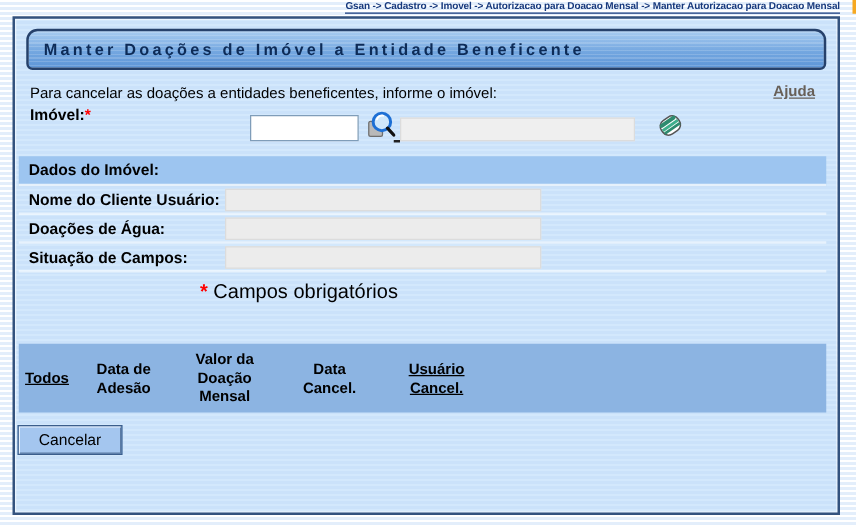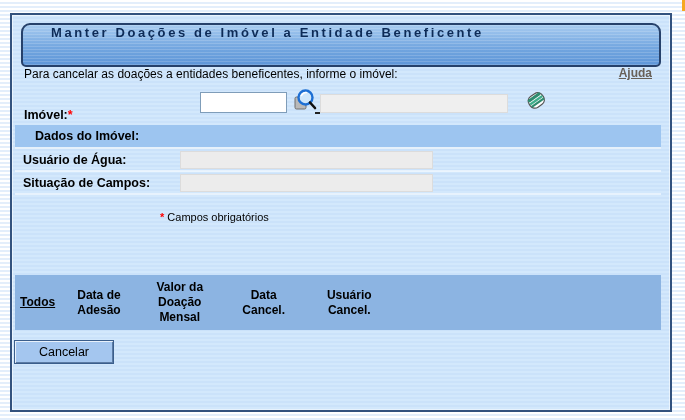--- a/index.html
+++ b/index.html
@@ -24,103 +24,104 @@
   
   .panel {
     position:absolute; left:10px; top:13px; width:662px; height:399px;
     border:2px solid #33527e;
     background:repeating-linear-gradient(180deg,#d3e8fc 0 2px,#cbe2fa 2px 4px);
     box-shadow:inset 0 0 0 1px rgba(255,255,255,.55);
   }
 
   
   .title-bar {
-    position:absolute; left:9px; top:8px; right:9px; height:44px;
+    position:absolute; left:9px; top:8px; right:9px; height:33px;
     border:2px solid #26416b; border-radius:9px 9px 5px 5px;
     background:
       repeating-linear-gradient(180deg, rgba(255,255,255,.16) 0 1px, rgba(255,255,255,0) 1px 3px),
       linear-gradient(180deg,#a7cbf0 0%, #74a7e0 55%, #5e96d8 100%);
-    display:flex; align-items:flex-start; padding-left:28px;
+    display:flex; align-items:center; padding-left:12px;
   }
   .title-text { font-size:13px; font-weight:bold; letter-spacing:2.6px; color:#0d2b57; }
 
   
   .instruction { position:absolute; left:12px; top:52px; font-size:12px; color:#000; }
   .help-link {
     position:absolute; right:18px; top:51px;
     font-size:12px; font-weight:bold; color:#686058;
     text-decoration:underline; cursor:pointer;
   }
 
   
   .lbl { font-size:12.5px; font-weight:bold; color:#000; }
   .req { color:#ff0000; font-weight:bold; }
-  .imovel-label { position:absolute; left:12px; top:93px; }
+  .imovel-label { position:absolute; left:12px; top:70px; }
   .imovel-input {
     position:absolute; left:188px; top:77px; width:87px; height:21px;
     border:1px solid #7f9db9; background:#fff; font-size:12px; padding:0 3px;
     font-family:"Liberation Sans", sans-serif;
   }
   .search-btn { position:absolute; left:281px; top:73px; width:24px; height:25px; cursor:pointer; }
   .search-underscore { position:absolute; left:303px; top:97px; width:5px; height:2px; background:#222; }
   .imovel-readonly {
     position:absolute; left:308px; top:79px; width:188px; height:19px;
     background:#efefef; border:1px solid #dcdcdc; font-size:12px; padding:0 3px;
     font-family:"Liberation Sans", sans-serif; color:#000;
   }
   .eraser-btn { position:absolute; left:511px; top:72px; width:26px; height:26px; cursor:pointer; }
 
   
   .dados-section { position:absolute; left:3px; top:110px; width:646px; }
   .dados-header {
-    background:#9dc5f0; padding:4px 20px; font-size:12.5px; font-weight:bold; color:#000;
+    background:#9dc5f0; padding:4px 8px; font-size:12.5px; font-weight:bold; color:#000;
     border-bottom:2px solid rgba(255,255,255,.75);
   }
   .dados-row { position:relative; height:23px; border-bottom:2px solid rgba(255,255,255,.55); }
   .dados-row .lbl { position:absolute; left:8px; top:4px; }
   .dados-field {
     position:absolute; left:165px; top:2px; width:253px; height:18px;
     background:#ececec; border:1px solid #dcdcdc;
   }
 
   
-  .required-note { position:absolute; left:148px; top:196px; font-size:11px; color:#000; }
+  .required-note { position:absolute; left:148px; top:210px; font-size:16px; color:#000; }
 
   
   .donations-label { position:absolute; left:4px; top:237px; font-size:12.5px; font-weight:bold; }
   .donations-table { position:absolute; left:3px; top:260px; width:646px; background:#8cb4e2; display:flex; }
   .th {
     display:flex; align-items:center; justify-content:center; text-align:center;
     min-height:55px; font-size:12px; font-weight:bold; color:#000; line-height:1.25;
   }
   .th span { display:inline-block; }
   .col-todos   { width:7%; }
   .col-ent     { width:27%; }
   .col-valor   { width:13%; }
   .col-datades { width:12%; }
   .col-usrades { width:14.5%; }
   .col-datcanc { width:13%; }
-  .col-usrcanc { width:13.5%; }
+  .col-usrcanc { width:13.5%;text-decoration:underline; }
   .todos-link { text-decoration:underline; cursor:pointer; }
   .w55 { max-width:56px; } .w52 { max-width:54px; } .w45 { max-width:46px; }
 
   
   .btn {
     position:absolute; height:24px; font-size:12.5px; color:#000;
     background:#a4c6ef; border:1px solid #3b5e8c;
     box-shadow:inset 1px 1px 0 rgba(255,255,255,.75), inset -1px -1px 0 rgba(18,48,90,.5);
     cursor:pointer; font-family:"Liberation Sans", sans-serif; padding:0 10px;
   }
-  .btn-cancel { left:2px; top:325px; width:100px; }
+  .btn-cancel { left:2px; top:325px; width:84px; }
   .btn-cancel-auth { right:6px; top:325px; width:157px; }
 </style>
 </head>
 <body>
 
 <div class="crumb-bar">
+  <span class="crumb-text">Gsan -&gt; Cadastro -&gt; Imovel -&gt; Autorizacao para Doacao Mensal -&gt; Manter Autorizacao para Doacao Mensal</span>
   <span class="orange-mark"></span>
 </div>
 
 <div class="panel">
 
   <div class="title-bar">
     <span class="title-text">Manter Doações de Imóvel a Entidade Beneficente</span>
   </div>
 
   <div class="instruction">Para cancelar as doações a entidades beneficentes, informe o imóvel:</div>
@@ -147,21 +148,25 @@
         <rect x="5.6" y="8.2" width="14.8" height="3.2" rx="1.6" fill="#2e8b6f"></rect>
         <rect x="5.6" y="12.2" width="14.8" height="2.4" fill="#3fae8c"></rect>
         <rect x="5.6" y="15.2" width="14.8" height="2.2" fill="#2e8b6f"></rect>
       </g>
     </svg>
   </span>
 
   <div class="dados-section">
     <div class="dados-header">Dados do Imóvel:</div>
     <div class="dados-row">
-      <span class="lbl">Usuário de Água:</span>
+      <span class="lbl">Nome do Cliente Usuário:</span>
+      <span class="dados-field"></span>
+    </div>
+    <div class="dados-row">
+      <span class="lbl">Doações de Água:</span>
       <span class="dados-field"></span>
     </div>
     <div class="dados-row">
       <span class="lbl">Situação de Campos:</span>
       <span class="dados-field"></span>
     </div>
   </div>
 
   <div class="required-note">
     <span class="req">*</span><span> Campos obrigatórios</span>

